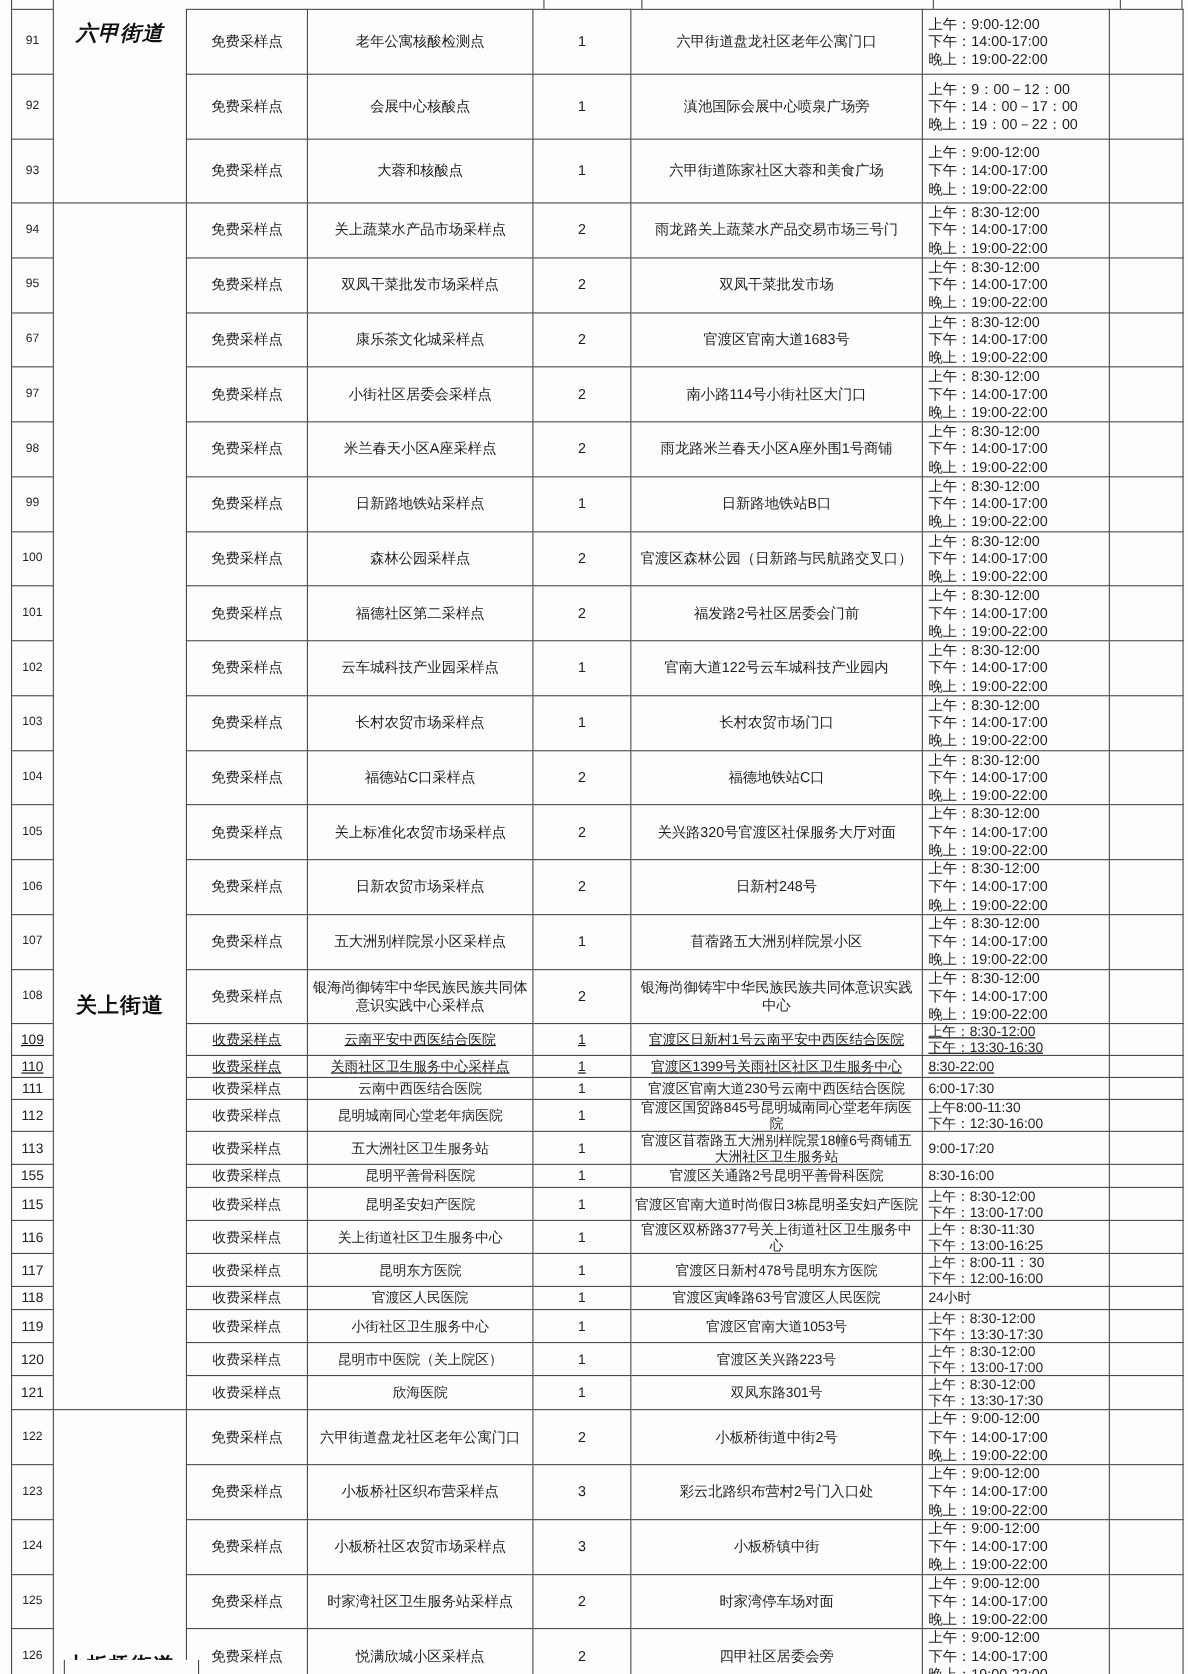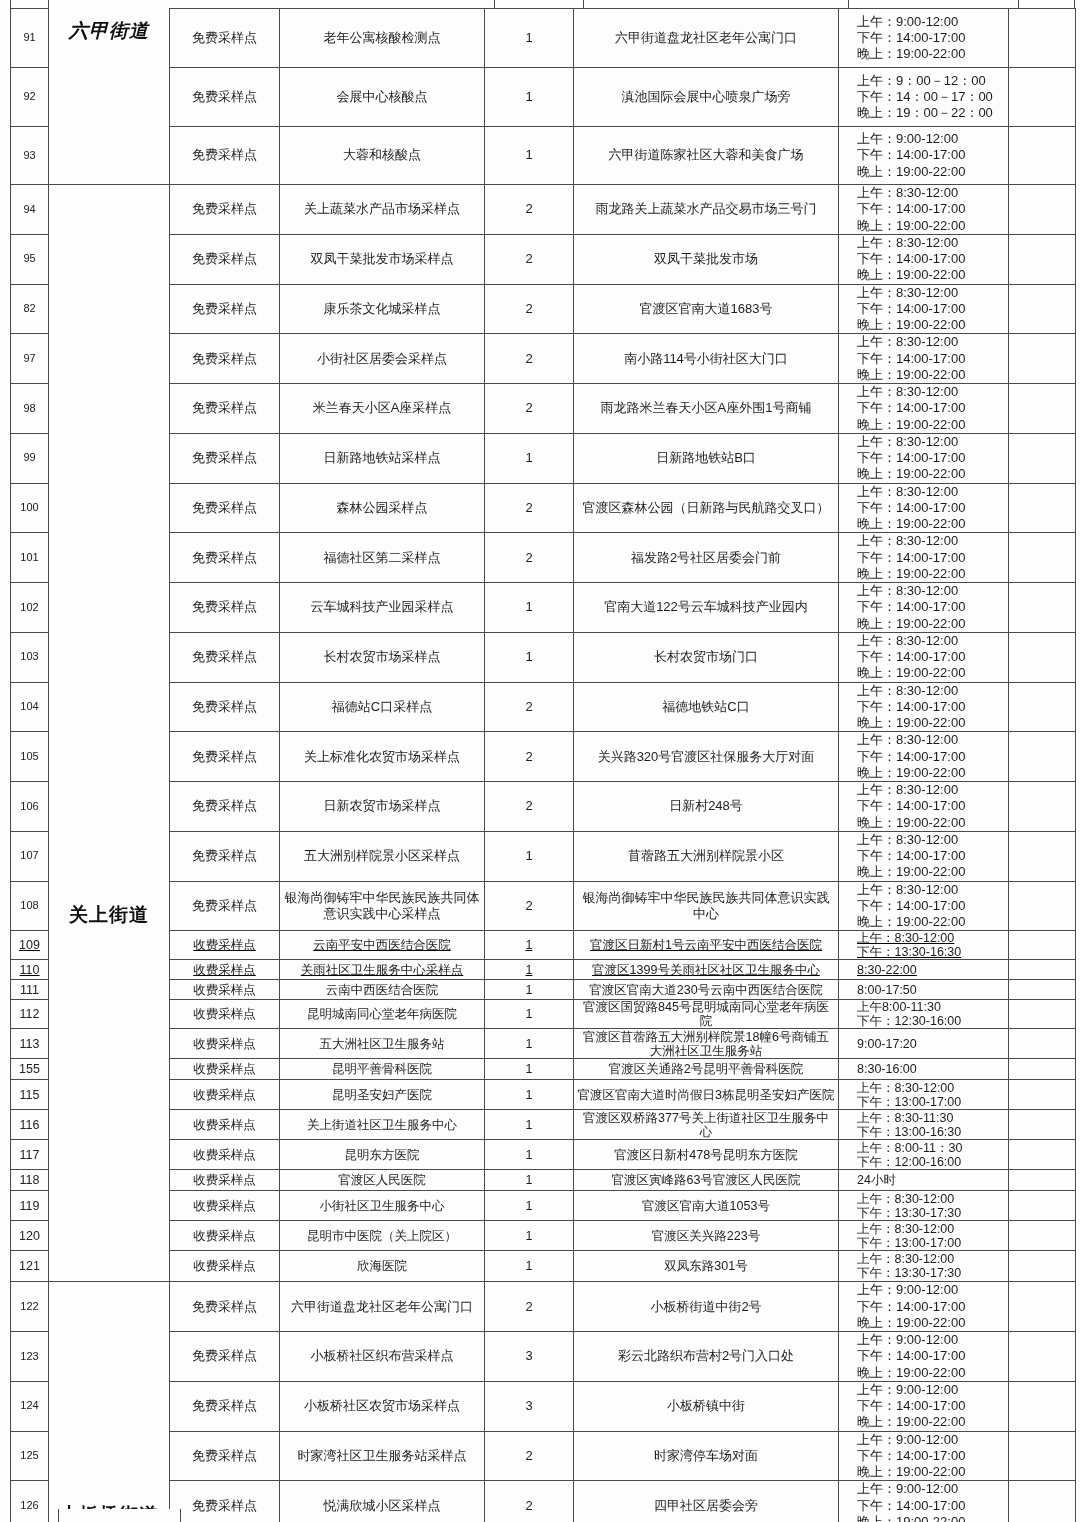--- a/index.html
+++ b/index.html
@@ -22,21 +22,21 @@
     vertical-align:middle;
     padding:0 3px;
     font-size:13px;
     line-height:1.25;
     color:#1d1d1d;
     overflow:hidden;
   }
   td.name-cell, td.addr-cell{ word-break:break-all; }
   td.time-cell{
     text-align:left;
-    padding:0 2px 0 18px;
+    padding:0 2px 0 5px;
   }
   .time-line{ white-space:nowrap; }
   tr.compact td{ font-size:12.5px; line-height:1.12; }
   td.num-cell{ font-size:11px; color:#222; }
   td.street-cell{
     font-weight:700;
     font-size:19px;
     color:#101010;
     letter-spacing:1px;
   }
@@ -147,21 +147,21 @@
             <td class="count-cell">2</td>
             <td class="addr-cell">双凤干菜批发市场</td>
             <td class="time-cell">
               <div class="time-line">上午：8:30-12:00</div>
               <div class="time-line">下午：14:00-17:00</div>
               <div class="time-line">晚上：19:00-22:00</div>
             </td>
             <td class="empty-cell"></td>
           </tr>
           <tr style="height: 48px;">
-            <td class="num-cell">82</td>
+            <td class="num-cell">67</td>
             <td class="type-cell">免费采样点</td>
             <td class="name-cell">康乐茶文化城采样点</td>
             <td class="count-cell">2</td>
             <td class="addr-cell">官渡区官南大道1683号</td>
             <td class="time-cell">
               <div class="time-line">上午：8:30-12:00</div>
               <div class="time-line">下午：14:00-17:00</div>
               <div class="time-line">晚上：19:00-22:00</div>
             </td>
             <td class="empty-cell"></td>
@@ -345,21 +345,21 @@
             </td>
             <td class="empty-cell"></td>
           </tr>
           <tr class="compact" style="height: 20px;">
             <td class="num-cell">111</td>
             <td class="type-cell">收费采样点</td>
             <td class="name-cell">云南中西医结合医院</td>
             <td class="count-cell">1</td>
             <td class="addr-cell">官渡区官南大道230号云南中西医结合医院</td>
             <td class="time-cell">
-              <div class="time-line">8:00-17:50</div>
+              <div class="time-line">6:00-17:30</div>
             </td>
             <td class="empty-cell"></td>
           </tr>
           <tr class="compact" style="height: 28px;">
             <td class="num-cell">112</td>
             <td class="type-cell">收费采样点</td>
             <td class="name-cell">昆明城南同心堂老年病医院</td>
             <td class="count-cell">1</td>
             <td class="addr-cell">官渡区国贸路845号昆明城南同心堂老年病医院</td>
             <td class="time-cell">
@@ -403,21 +403,21 @@
             <td class="empty-cell"></td>
           </tr>
           <tr class="compact" style="height: 30px;">
             <td class="num-cell">116</td>
             <td class="type-cell">收费采样点</td>
             <td class="name-cell">关上街道社区卫生服务中心</td>
             <td class="count-cell">1</td>
             <td class="addr-cell">官渡区双桥路377号关上街道社区卫生服务中心</td>
             <td class="time-cell">
               <div class="time-line">上午：8:30-11:30</div>
-              <div class="time-line">下午：13:00-16:30</div>
+              <div class="time-line">下午：13:00-16:25</div>
             </td>
             <td class="empty-cell"></td>
           </tr>
           <tr class="compact" style="height: 30px;">
             <td class="num-cell">117</td>
             <td class="type-cell">收费采样点</td>
             <td class="name-cell">昆明东方医院</td>
             <td class="count-cell">1</td>
             <td class="addr-cell">官渡区日新村478号昆明东方医院</td>
             <td class="time-cell">

